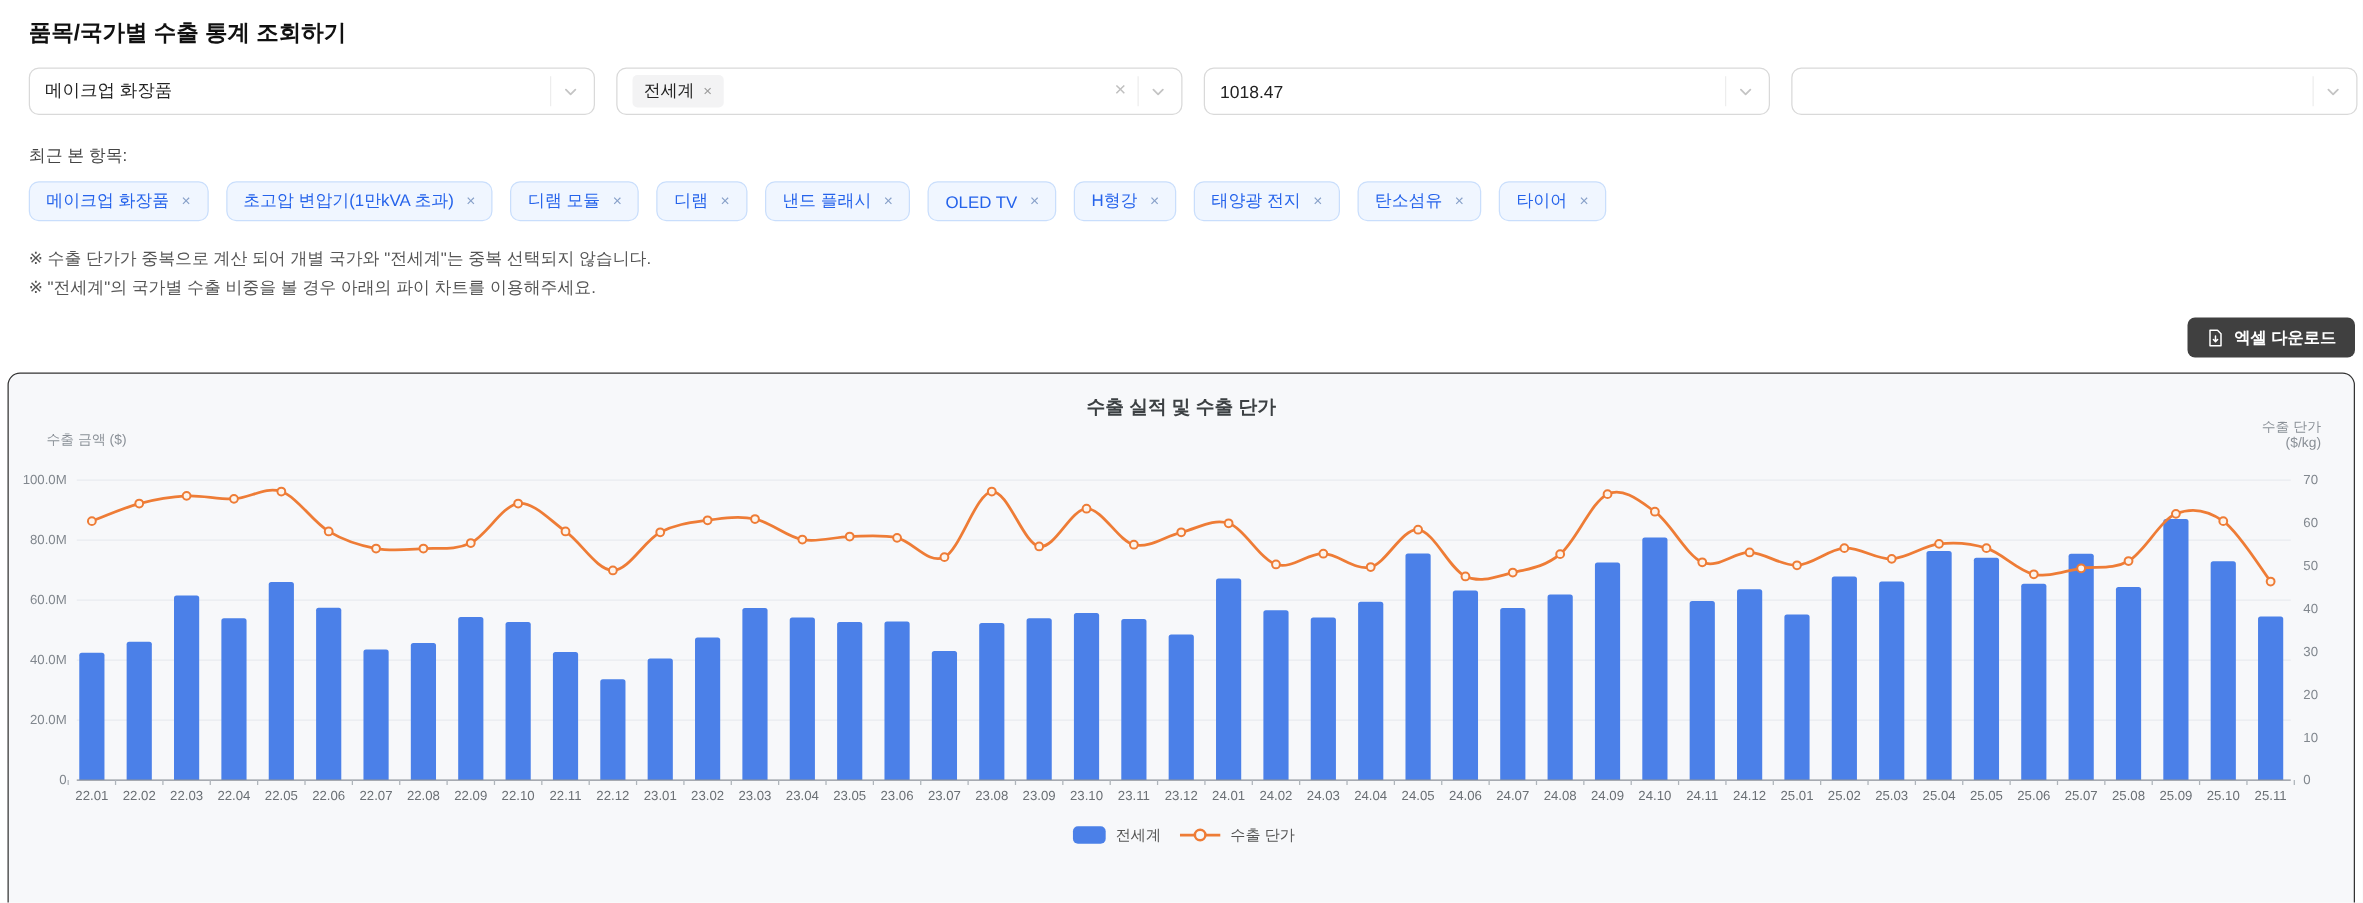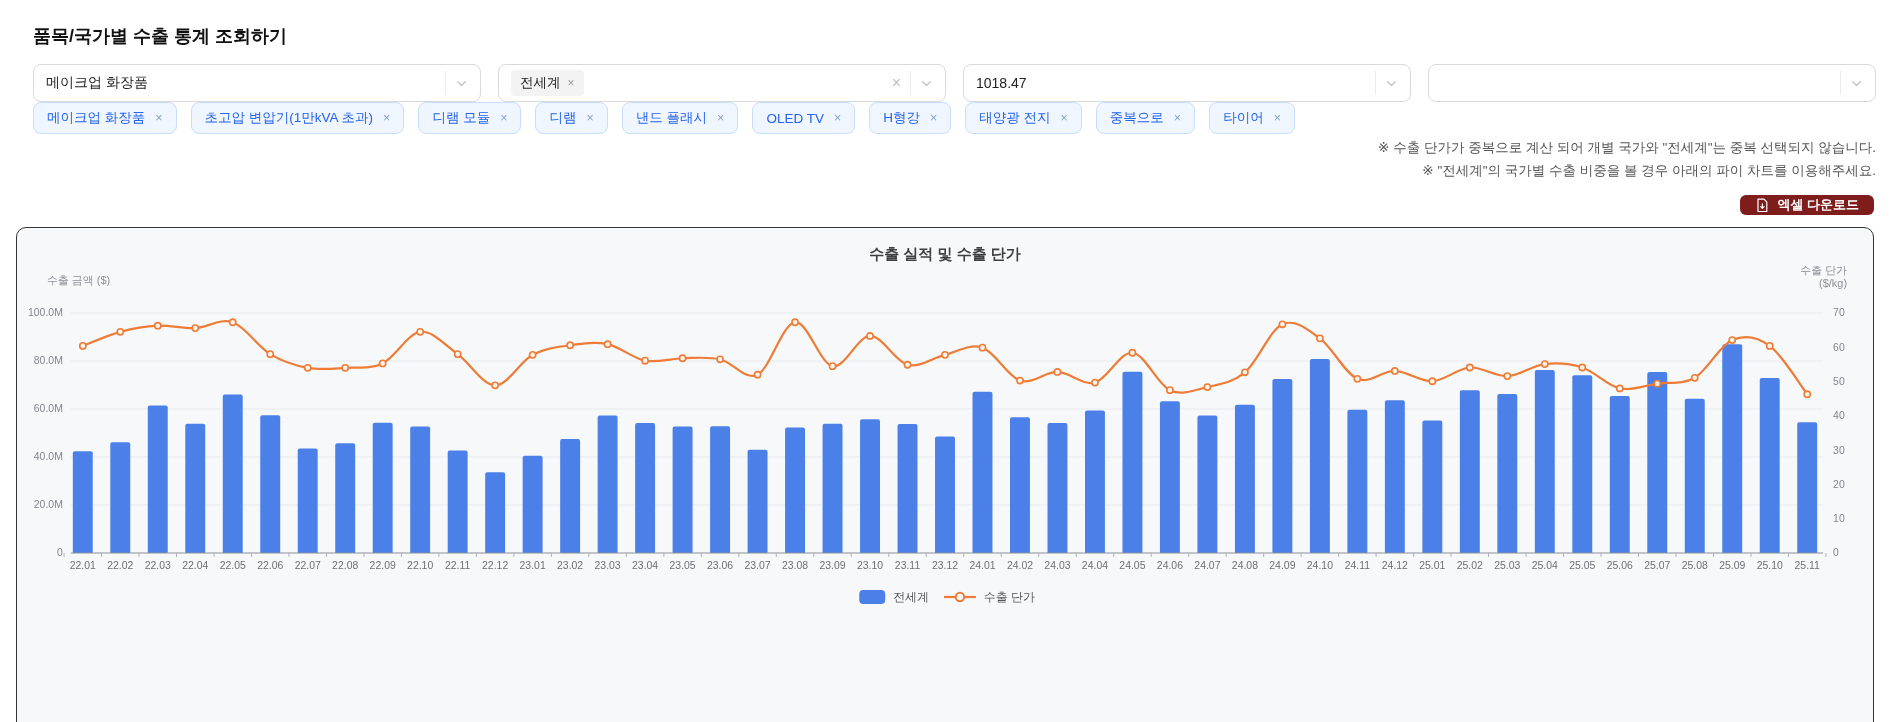--- a/index.html
+++ b/index.html
@@ -1,17 +1,17 @@
 <!DOCTYPE html>
 <html><head>
 <meta charset="utf-8">
 <style>
   * { box-sizing: border-box; }
   body { margin:0; background:#fff; color:#222; font-family:"Liberation Sans","DejaVu Sans",sans-serif; }
-  .page { width:1890px; height:722px; padding:14px; position:relative; overflow:hidden; }
+  .page { width:1890px; height:722px; padding:4px; position:relative; overflow:hidden; }
 
   .page-title { font-size:18px; font-weight:700; color:#111; margin:10px 0 16px 19px; }
 
   .filter-row { display:flex; gap:17px; margin:0 0 0 19px; }
   .select { flex:1; height:38px; border:1px solid #d9d9d9; border-radius:8px; background:#fff;
             display:flex; align-items:center; padding:0 12px; font-size:14px; cursor:pointer; }
   .sel-value { flex:1; color:#222; white-space:nowrap; overflow:hidden; }
   .sel-end { display:flex; align-items:center; gap:9px; margin-left:auto; }
   .divider { width:1px; height:24px; background:#ededed; }
   .chev { display:flex; align-items:center; }
@@ -19,24 +19,24 @@
   .chip { background:#f3f3f4; border-radius:4px; padding:4px 9px; display:inline-flex; align-items:center;
           gap:7px; font-size:13.5px; color:#222; margin-right:auto; }
   .chip-x { color:#9b9b9b; font-size:12px; cursor:pointer; line-height:1; }
 
   .recent-label { margin:24px 0 11px 19px; font-size:13.5px; color:#444; }
   .tags { display:flex; gap:14px; margin-left:19px; flex-wrap:wrap; }
   .tag { background:#f0f6ff; border:1px solid #c9defc; color:#2563eb; border-radius:8px;
          padding:6px 13px; font-size:13.5px; display:inline-flex; align-items:center; gap:10px; cursor:pointer; }
   .tag-x { color:#87a0c9; font-size:12.5px; line-height:1; }
 
-  .notes { margin:3px 0 0 19px; font-size:13.5px; color:#555; line-height:1.68;text-align:right; }
+  .notes { margin:19px 0 0 19px; font-size:13.5px; color:#555; line-height:1.68; }
 
   .toolbar-row { display:flex; justify-content:flex-end; margin:13px 2px 12px 0; }
-  .excel-btn { background:#7f1d1d; color:#fff; border:none; border-radius:6px; height:20px; padding:0 15px;
+  .excel-btn { background:#404040; color:#fff; border:none; border-radius:6px; height:32px; padding:0 15px;
                font-size:13px; font-weight:700; display:inline-flex; align-items:center; gap:8px;
                cursor:pointer; font-family:inherit; }
 
   .chart-card { margin:0 2px; border:1.5px solid #333; border-radius:10px; background:#f7f8fa;
                 height:528px; overflow:hidden; }
   .chart-title { text-align:center; font-weight:700; font-size:15px; color:#3c4043; padding-top:17px; }
   #chart-svg { display:block; width:100%; height:356px; margin-top:2px; }
   #chart-svg text { font-family:"Liberation Sans","DejaVu Sans",sans-serif; }
 </style>
 </head>
@@ -92,20 +92,21 @@
         <span class="divider"></span>
         <span class="chev">
           <svg width="13" height="13" viewBox="0 0 12 12">
               <path d="M2.5 4.3 L6 7.8 L9.5 4.3" fill="none" stroke="#c4c4c4" stroke-width="1.3" stroke-linecap="round" stroke-linejoin="round"></path>
             </svg>
         </span>
       </span>
     </div>
   </div>
 
+  <div class="recent-label">최근 본 항목:</div>
   <div class="tags" id="recent-tags">
       <span class="tag">
         <span>메이크업 화장품</span>
         <span class="tag-x">×</span>
       </span>
       <span class="tag">
         <span>초고압 변압기(1만kVA 초과)</span>
         <span class="tag-x">×</span>
       </span>
       <span class="tag">
@@ -126,21 +127,21 @@
       </span>
       <span class="tag">
         <span>H형강</span>
         <span class="tag-x">×</span>
       </span>
       <span class="tag">
         <span>태양광 전지</span>
         <span class="tag-x">×</span>
       </span>
       <span class="tag">
-        <span>중복으로</span>
+        <span>탄소섬유</span>
         <span class="tag-x">×</span>
       </span>
       <span class="tag">
         <span>타이어</span>
         <span class="tag-x">×</span>
       </span>
     </div>
 
   <div class="notes">
     <div>※ 수출 단가가 중복으로 계산 되어 개별 국가와 "전세계"는 중복 선택되지 않습니다.</div>

